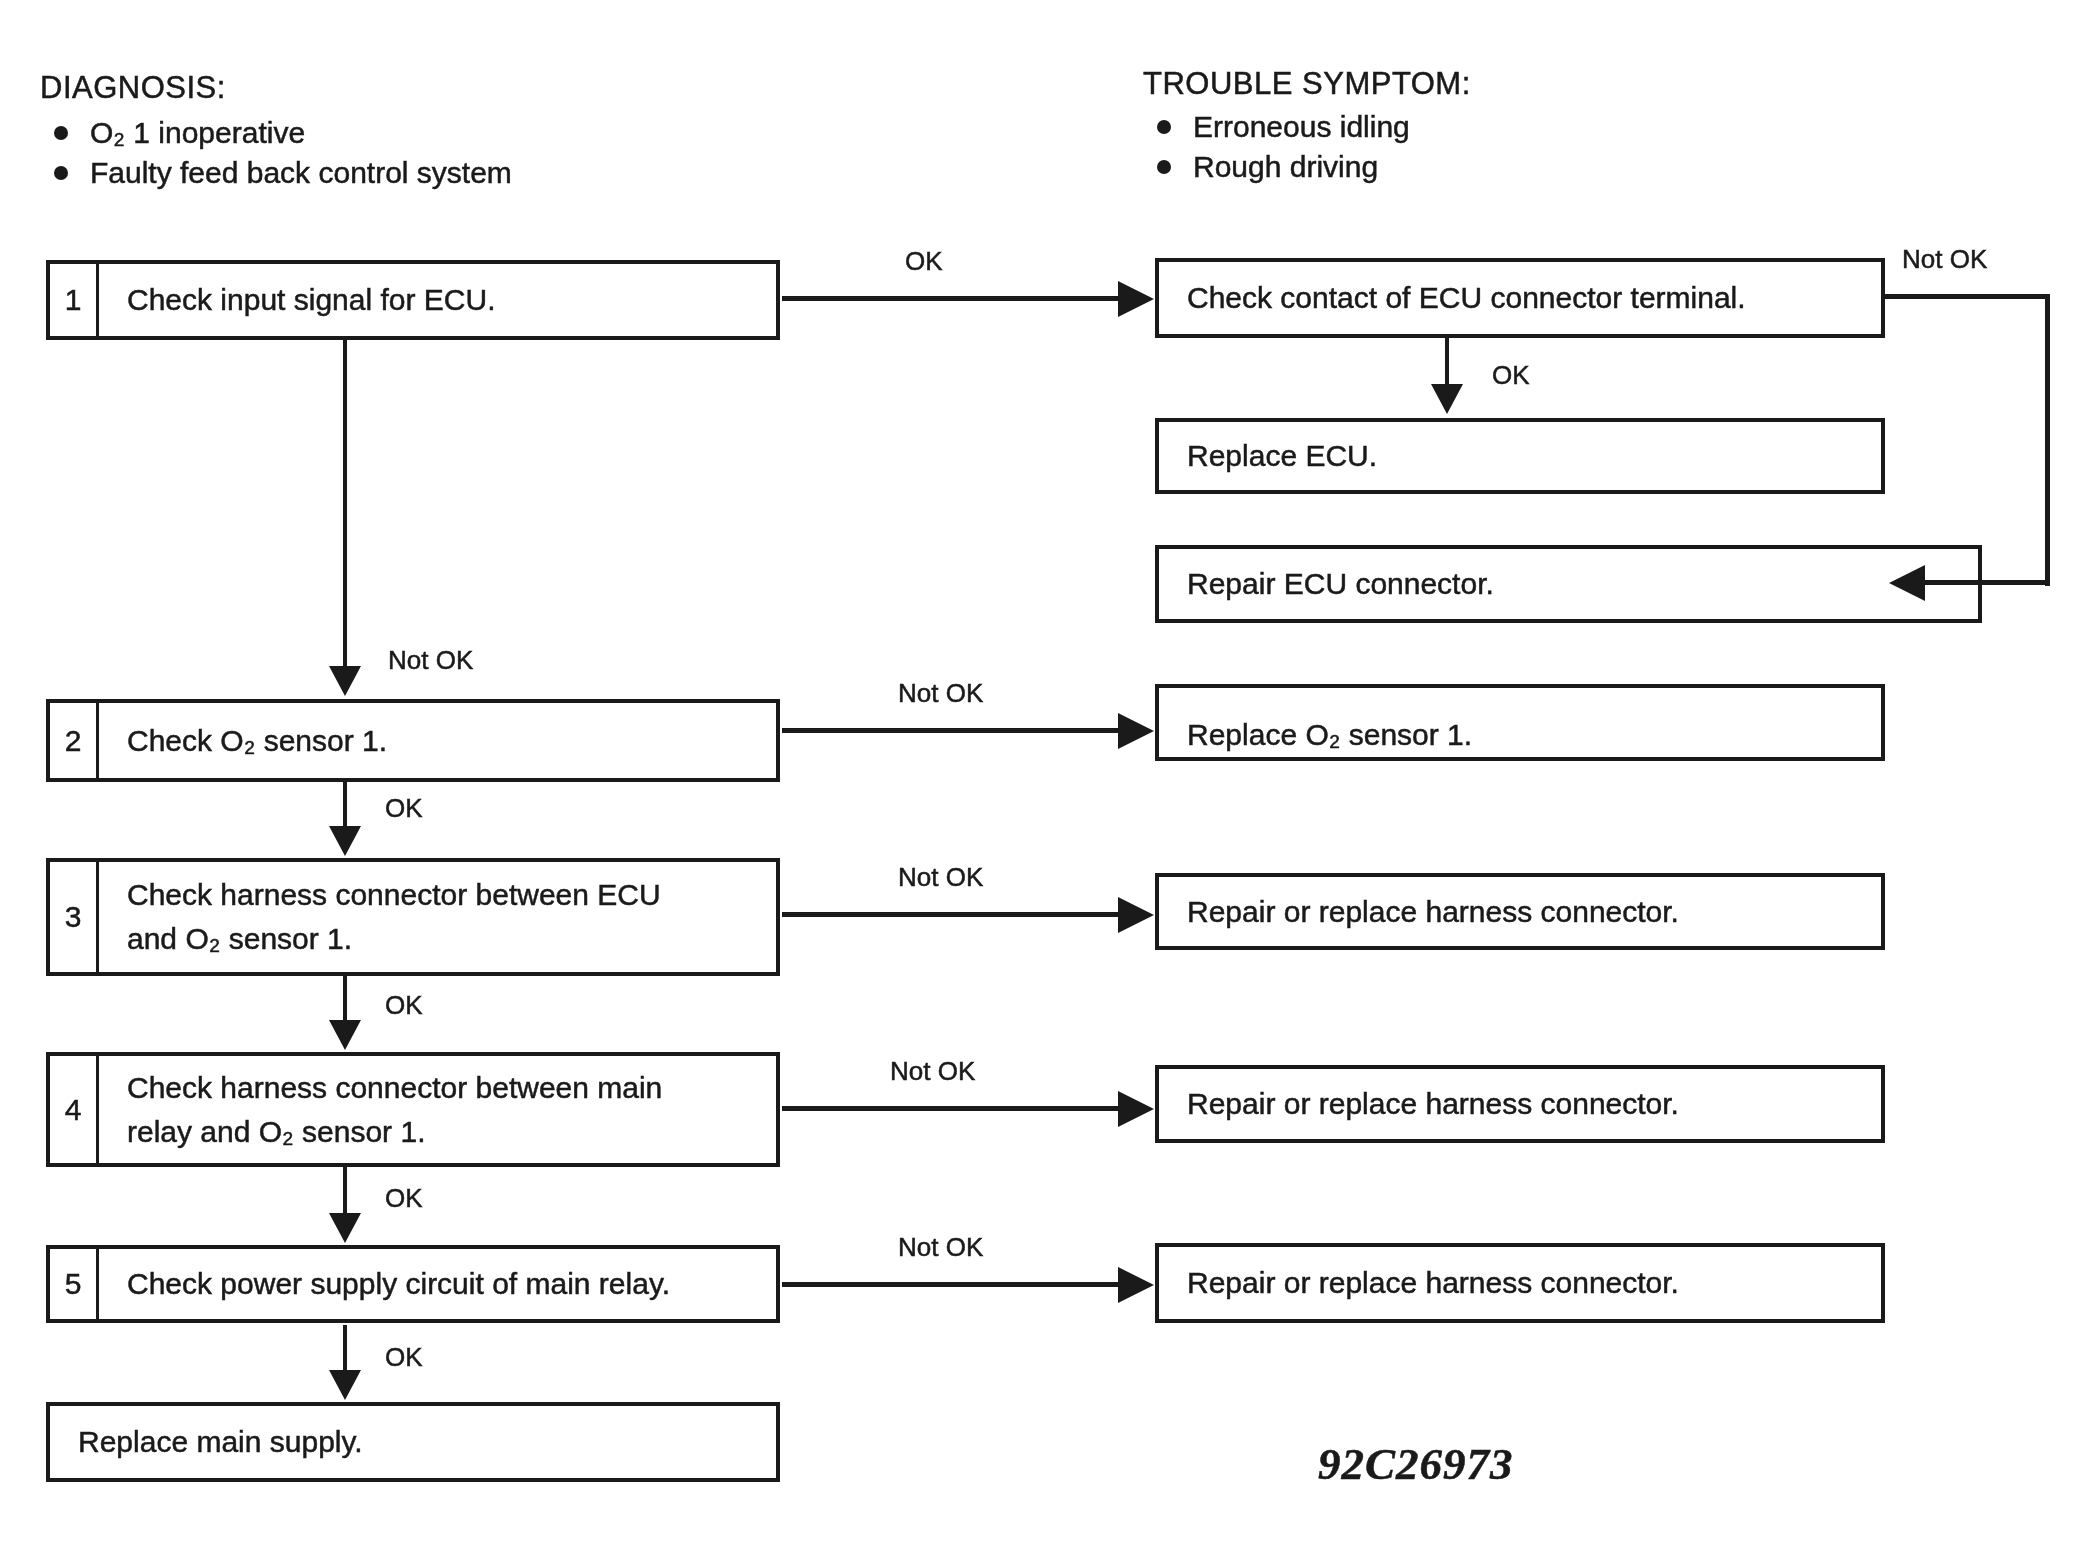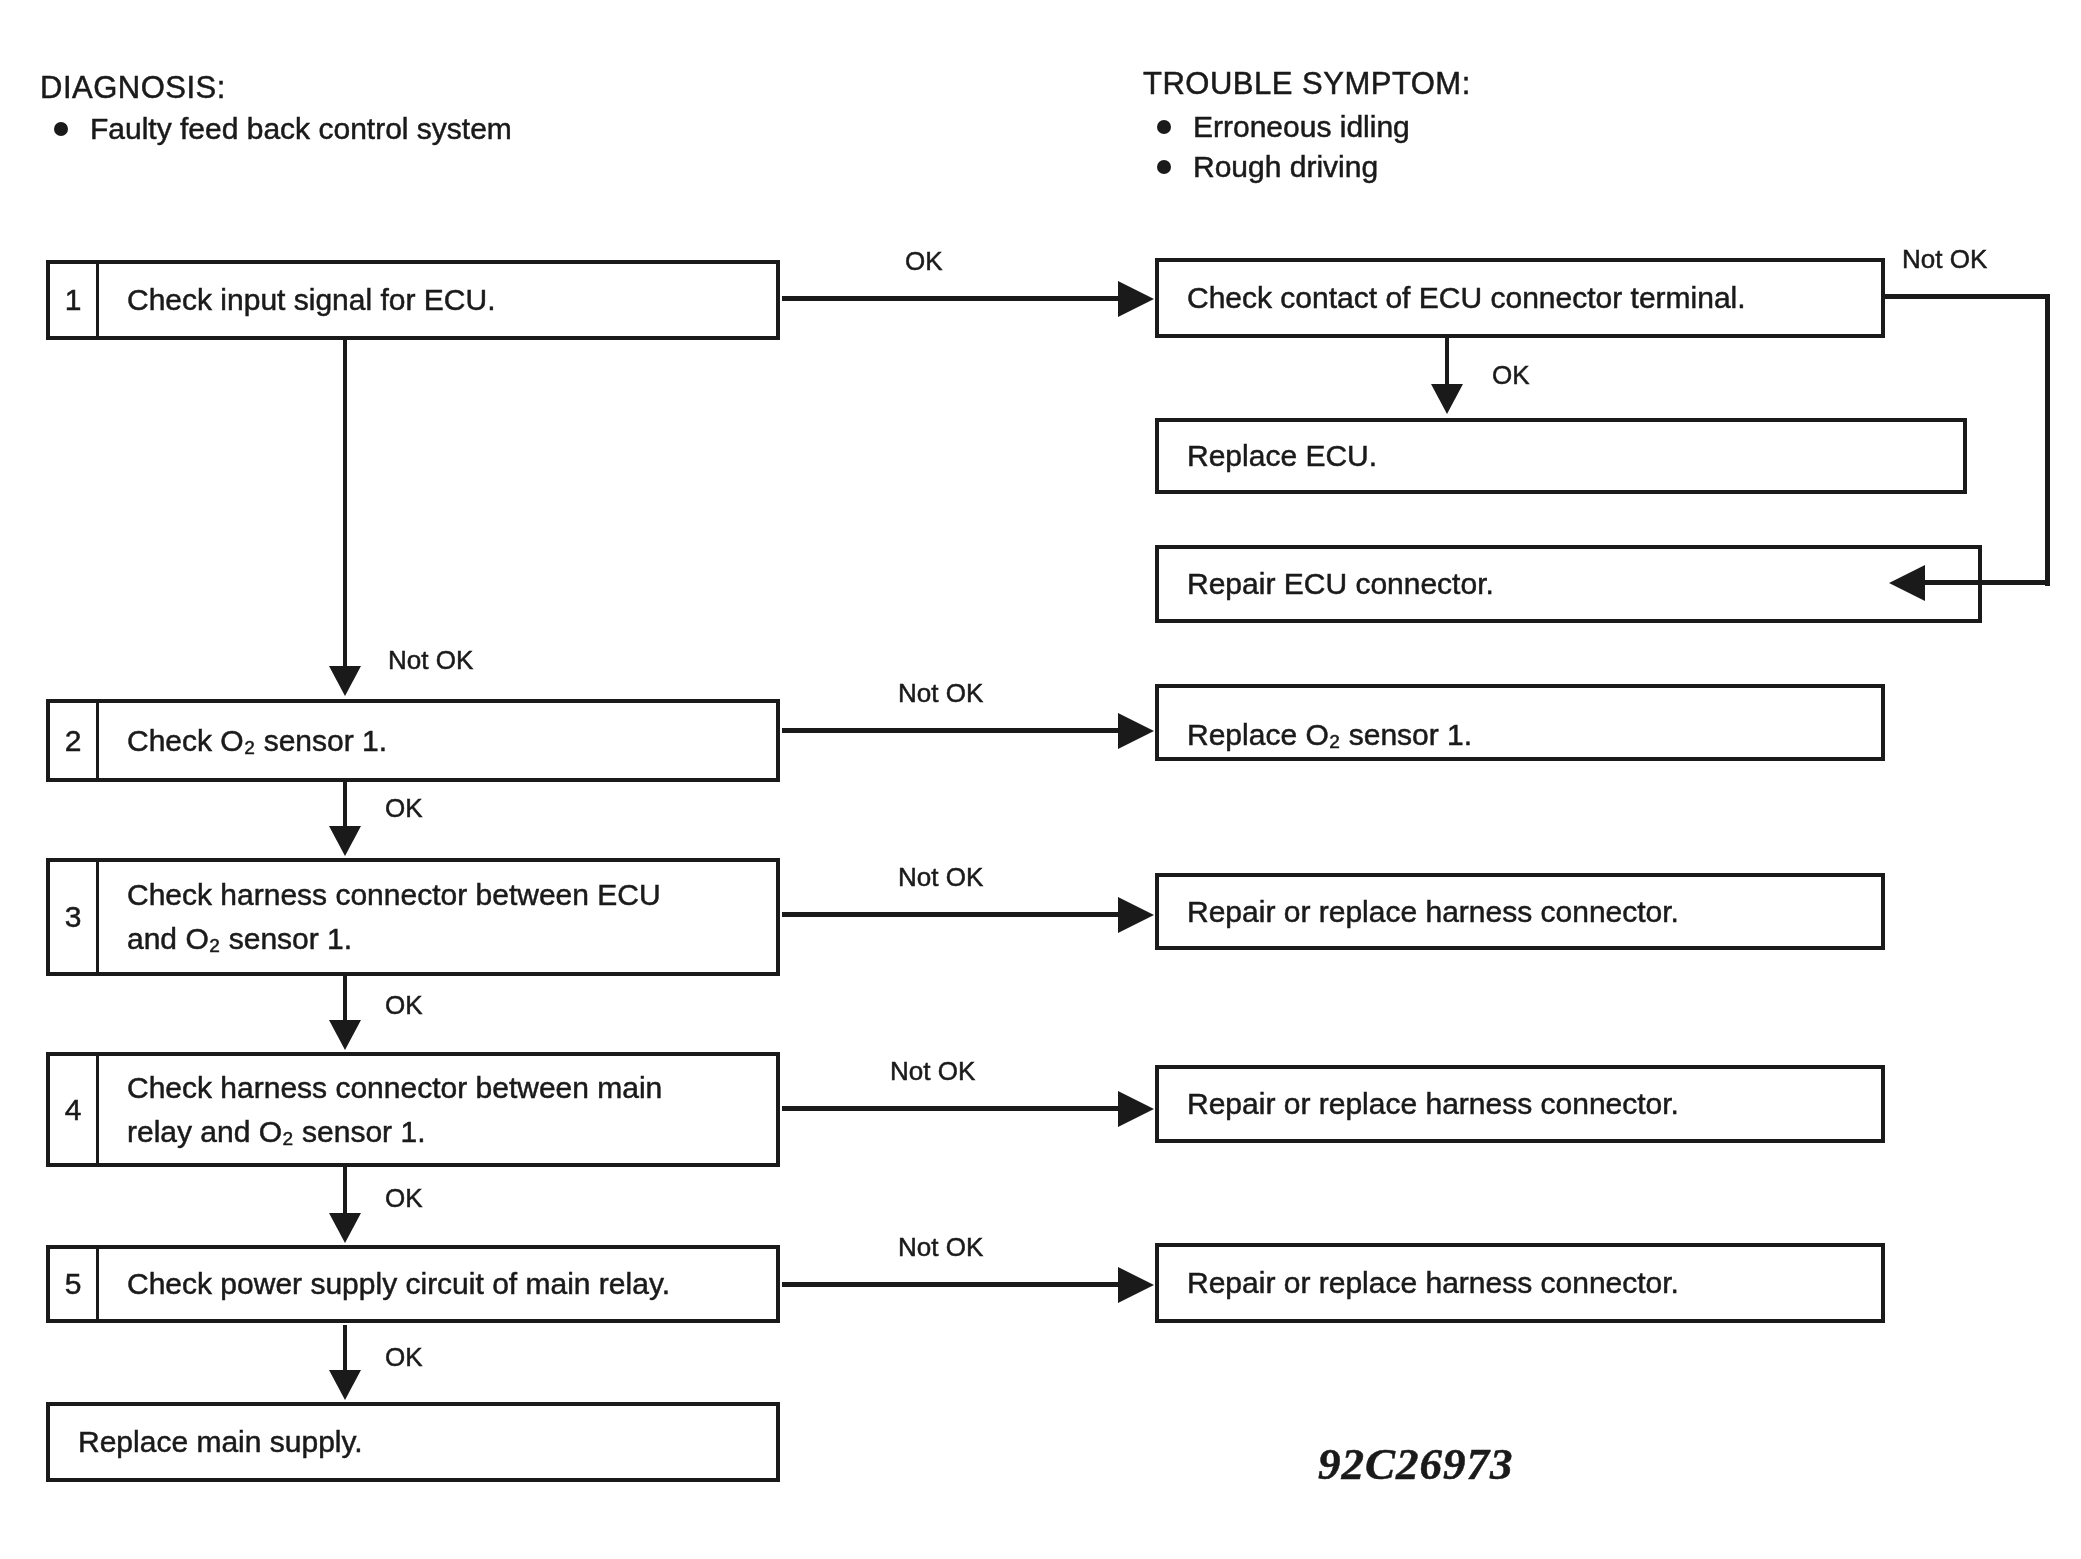--- a/index.html
+++ b/index.html
@@ -48,20 +48,24 @@
     font-size:45px;letter-spacing:1px;
   }
 </style>
 </head>
 <body>
 
 <div class="page">
 
   <div class="abs" style="left:40px;top:70px;">
     <div class="hdr-title">DIAGNOSIS:</div>
+    <div class="hdr-item" style="margin:10px 0 0 14px;">
+      <span class="bullet"></span>
+      <span>O₂ 1 inoperative</span>
+    </div>
     <div class="hdr-item" style="margin:6px 0 0 14px;">
       <span class="bullet"></span>
       <span>Faulty feed back control system</span>
     </div>
   </div>
 
   <div class="abs" style="left:1143px;top:66px;">
     <div class="hdr-title">TROUBLE SYMPTOM:</div>
     <div class="hdr-item" style="margin:8px 0 0 14px;">
       <span class="bullet"></span>
@@ -99,21 +103,21 @@
   </div>
 
   <div class="box" style="left:46px;top:1402px;width:734px;height:80px;">
     <div class="boxtext nowrap">Replace main supply.</div>
   </div>
 
   <div class="box" style="left:1155px;top:258px;width:730px;height:80px;">
     <div class="boxtext nowrap">Check contact of ECU connector terminal.</div>
   </div>
 
-  <div class="box" style="left:1155px;top:418px;width:812px;height:76px;">
+  <div class="box" style="left:1155px;top:418px;width:730px;height:76px;">
     <div class="boxtext nowrap">Replace ECU.</div>
   </div>
 
   <div class="box" style="left:1155px;top:545px;width:827px;height:78px;">
     <div class="boxtext nowrap">Repair ECU connector.</div>
   </div>
 
   <div class="box" style="left:1155px;top:684px;width:730px;height:77px;align-items:flex-end;">
     <div class="boxtext nowrap">Replace O₂ sensor 1.</div>
   </div>

